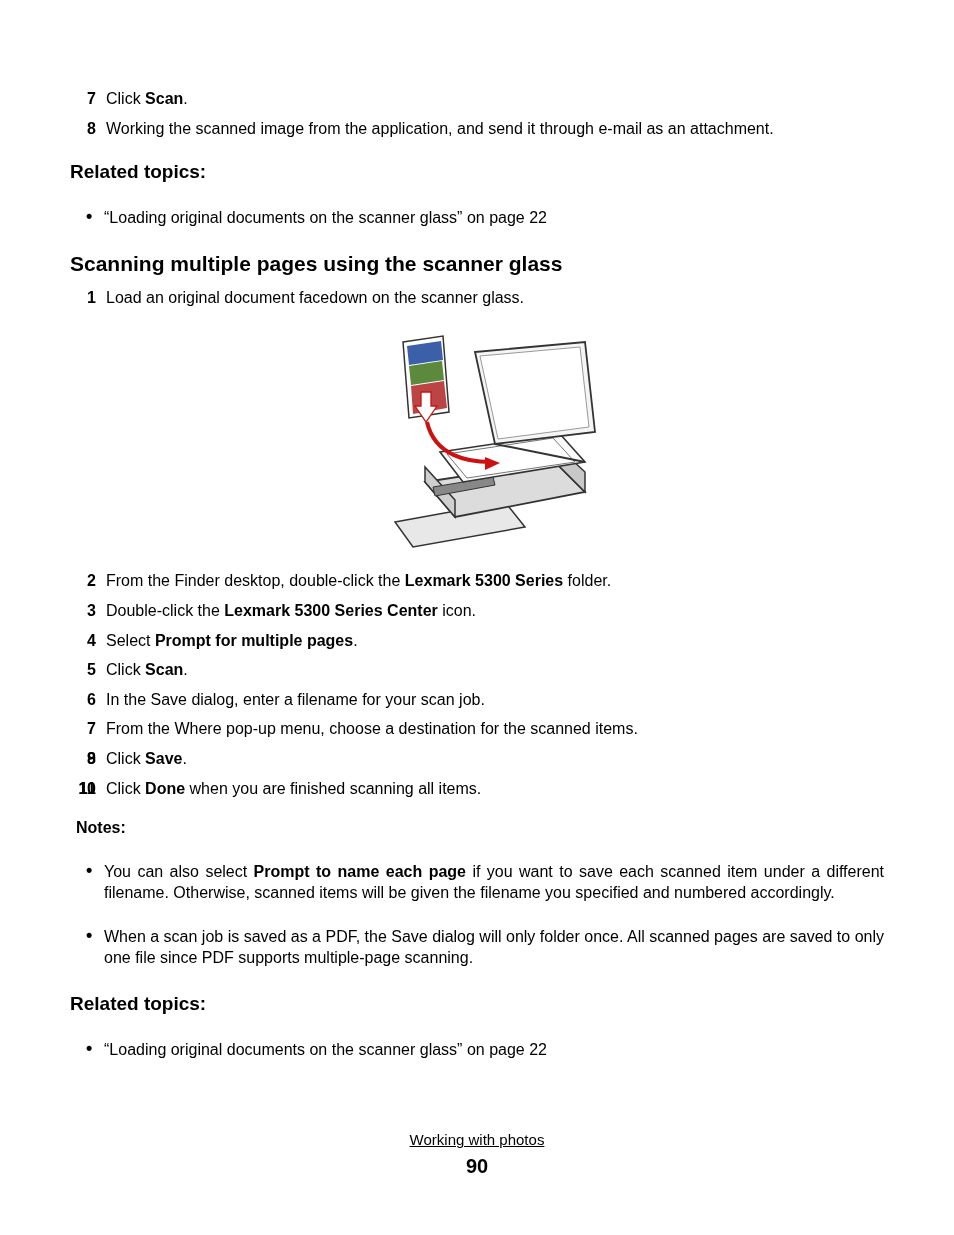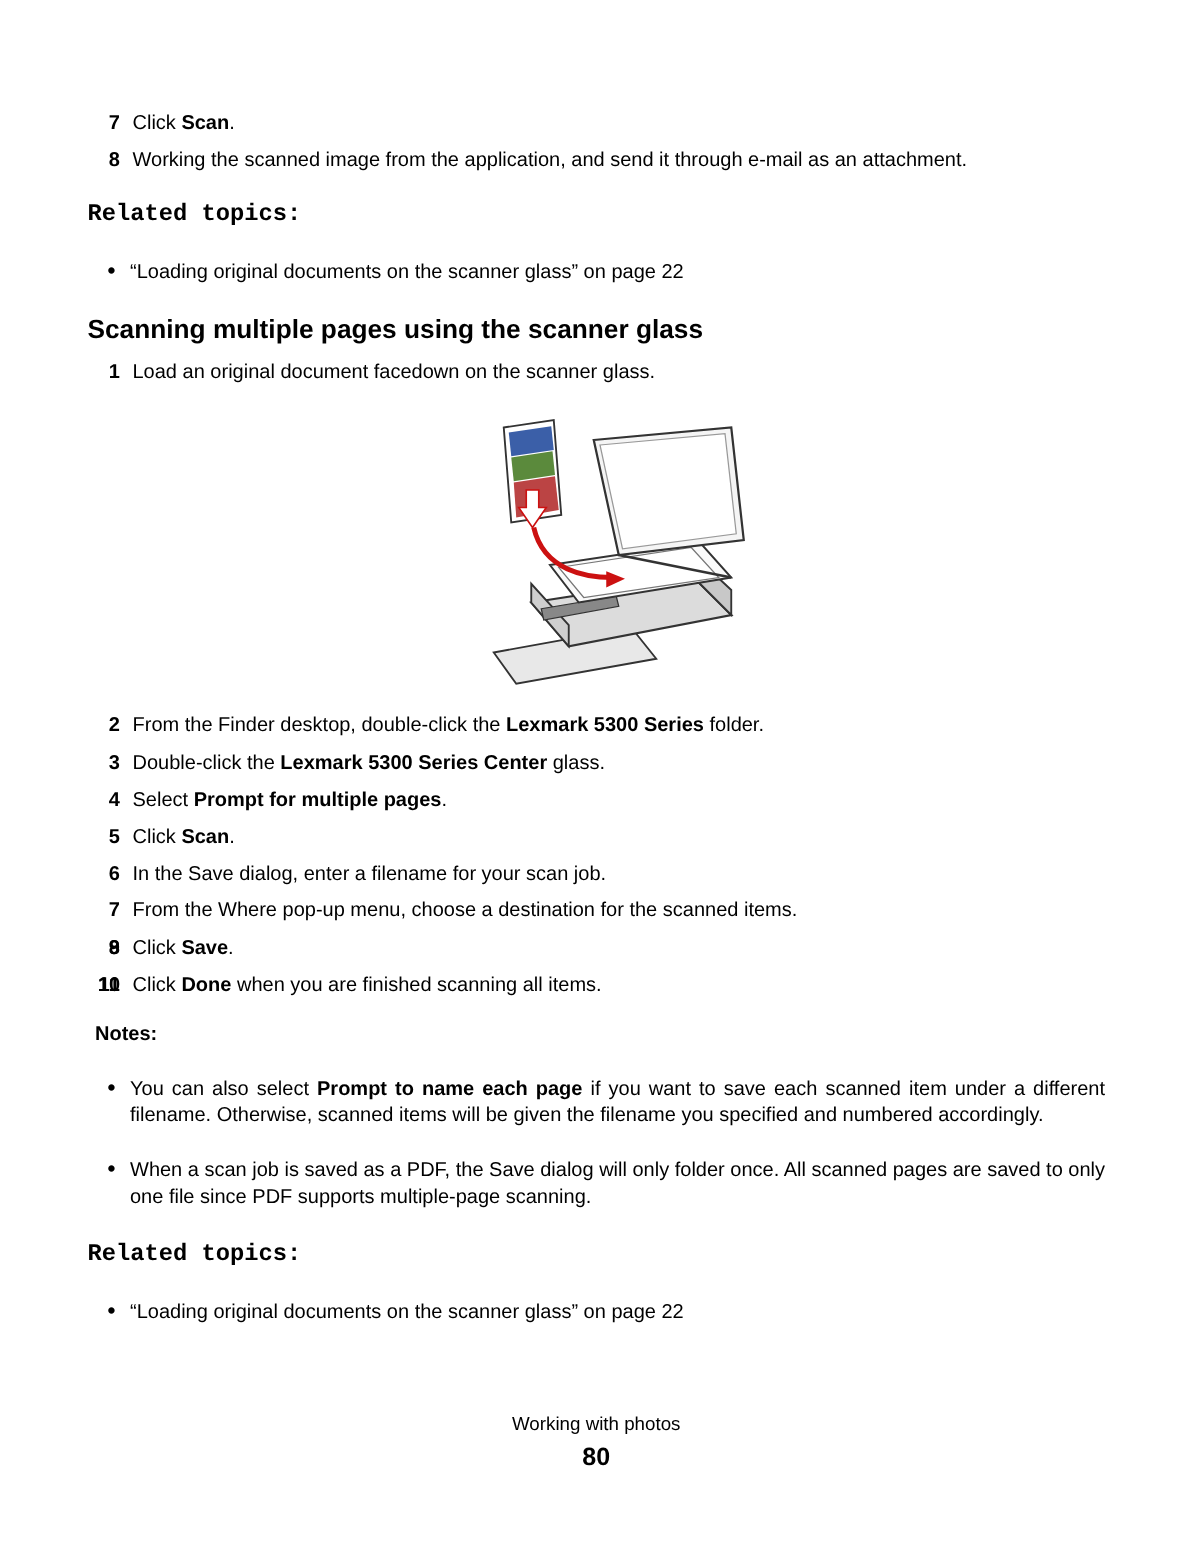--- a/index.html
+++ b/index.html
@@ -24,21 +24,21 @@
     padding-left: 10px;
   }
   ol.steps > li .num {
     position: absolute;
     left: -24px;
     width: 24px;
     text-align: right;
     font-weight: 700;
   }
   h2.related {
-    font-family: Liberation Mono, monospace;
+    font-family: Liberation Sans, sans-serif;
     font-weight: 700;
     font-size: 19px;
     margin: 20px 0 6px 0;
   }
   h1.section {
     font-family: Arial, sans-serif;
     font-weight: 700;
     font-size: 21px;
     margin: 22px 0 8px 0;
   }
@@ -68,21 +68,21 @@
   }
   .figure {
     margin: 14px auto 18px auto;
     width: 220px;
   }
   .figure svg { display: block; }
   .footer {
     margin-top: 70px;
     text-align: center;
   }
-  .footer .label { font-size: 15px; }
+  .footer .label { font-size: 15px; text-decoration: underline; }
   .footer .page {
     font-family: Arial, sans-serif;
     font-weight: 700;
     font-size: 20px;
     margin-top: 2px;
   }
 </style>
 </head>
 <body>
 
@@ -141,21 +141,21 @@
         <polygon points="100,135 115,141 100,148" fill="#c11"></polygon>
       </svg>
     </div>
   </li>
   <li>
     <span class="num">2</span>
     <span><span>From the Finder desktop, double-click the </span><span class="bold">Lexmark 5300 Series</span><span> folder.</span></span>
   </li>
   <li>
     <span class="num">3</span>
-    <span><span>Double-click the </span><span class="bold">Lexmark 5300 Series Center</span><span> glass.</span></span>
+    <span><span>Double-click the </span><span class="bold">Lexmark 5300 Series Center</span><span> icon.</span></span>
   </li>
   <li>
     <span class="num">4</span>
     <span><span>Select </span><span class="bold">Prompt for multiple pages</span><span>.</span></span>
   </li>
   <li>
     <span class="num">5</span>
     <span><span>Click </span><span class="bold">Scan</span><span>.</span></span>
   </li>
   <li>
@@ -192,14 +192,14 @@
   </li>
 </ul>
 
 <h2 class="related">Related topics:</h2>
 <ul class="bullets">
   <li>“Loading original documents on the scanner glass” on page 22</li>
 </ul>
 
 <div class="footer">
   <div class="label">Working with photos</div>
-  <div class="page">80</div>
+  <div class="page">90</div>
 </div>
 
 </body></html>

